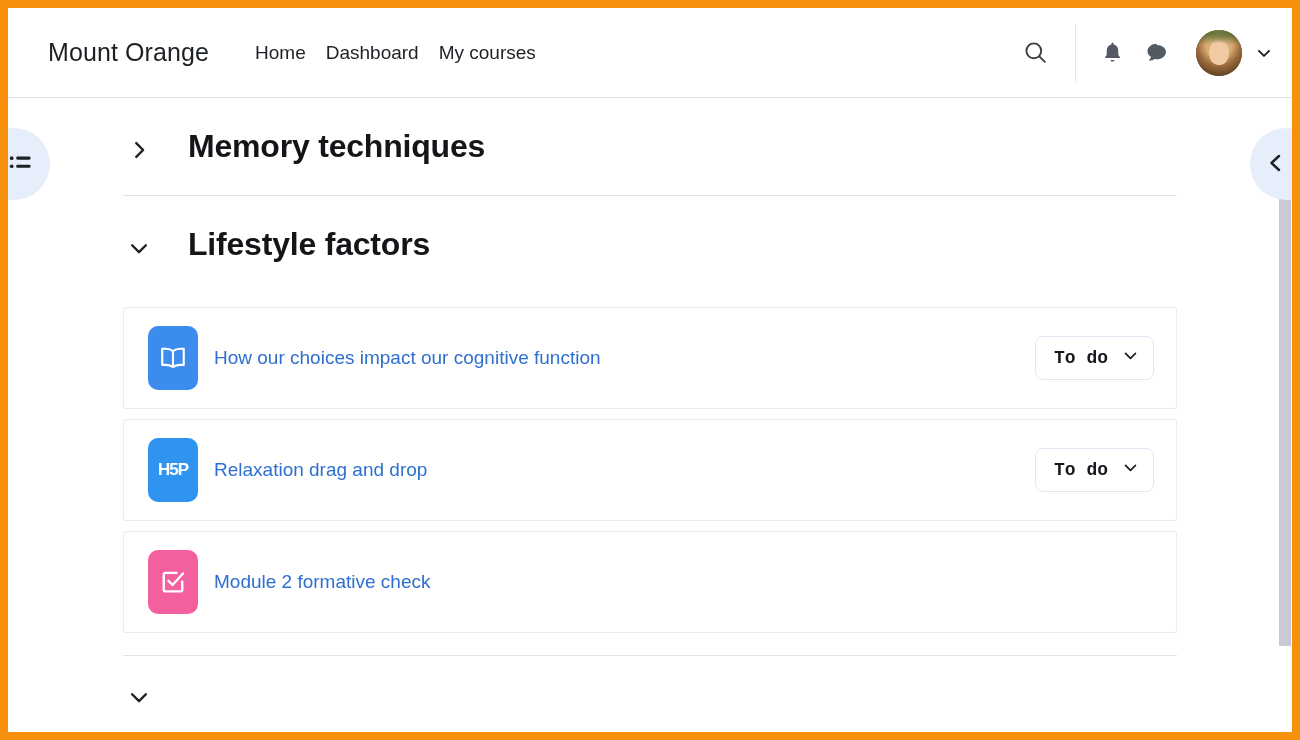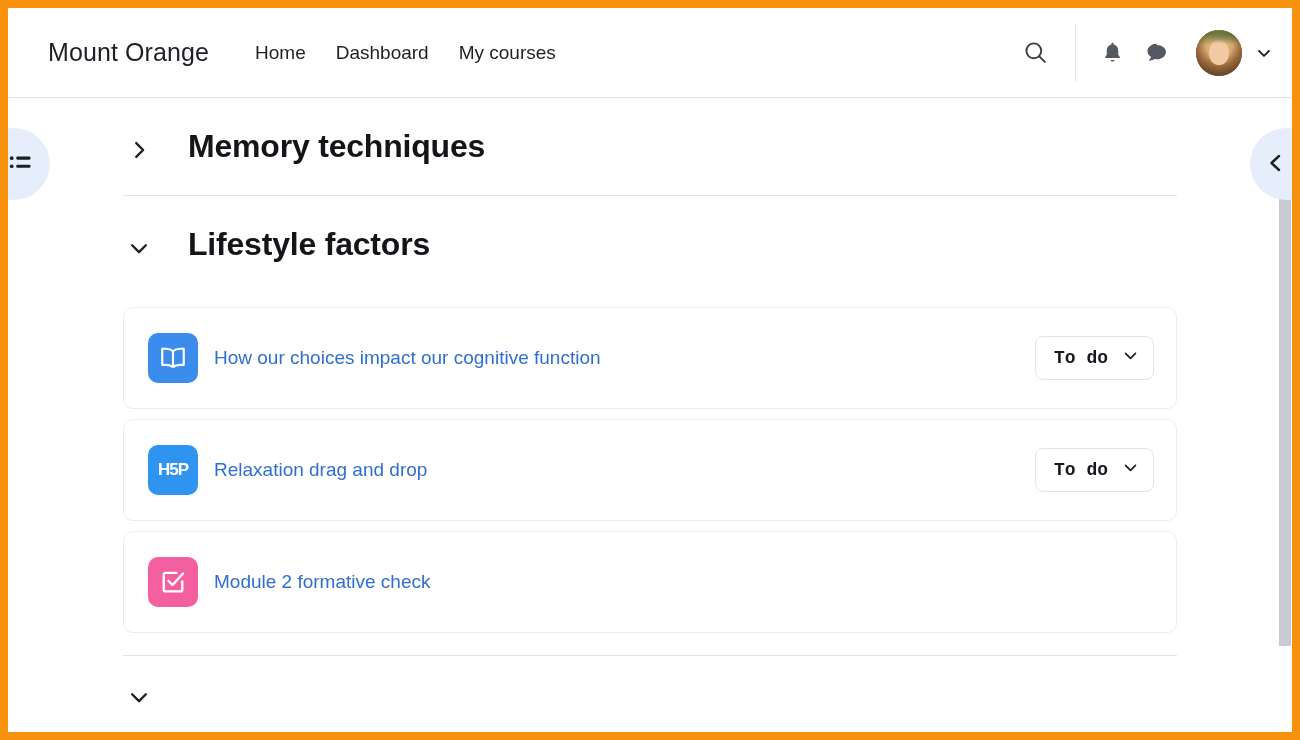--- a/index.html
+++ b/index.html
@@ -45,21 +45,21 @@
     color: #1d2125;
     font-weight: 400;
     letter-spacing: .1px;
     white-space: nowrap;
     margin-right: 46px;
   }
 
   .nav-links {
     display: flex;
     align-items: center;
-    gap: 30px;
+    gap: 20px;
   }
   .nav-link {
     font-size: 19px;
     color: #1d2125;
     text-decoration: none;
     white-space: nowrap;
   }
 
   .nav-right {
     margin-left: auto;
@@ -180,31 +180,31 @@
     height: 1px;
     background: #dfe3ea;
     margin: 0 5px;
   }
 
   
   .activity-list { padding: 14px 5px 12px 5px; }
 
   .activity {
     border: 1px solid #e9ecf2;
-    border-radius: 10px;
+    border-radius: 2px;
     background: #ffffff;
     display: flex;
     align-items: center;
     padding: 16px 22px 16px 24px;
     min-height: 102px;
     margin-bottom: 10px;
   }
 
   .activity-icon {
-    width: 50px; height: 50px;
+    width: 50px; height: 64px;
     border-radius: 10px;
     flex: none;
     display: flex;
     align-items: center;
     justify-content: center;
     margin-right: 16px;
   }
   .icon-book { background: #3b8ced; }
   .icon-h5p  { background: #2f93f0; }
   .icon-quiz { background: #f45fa0; }

